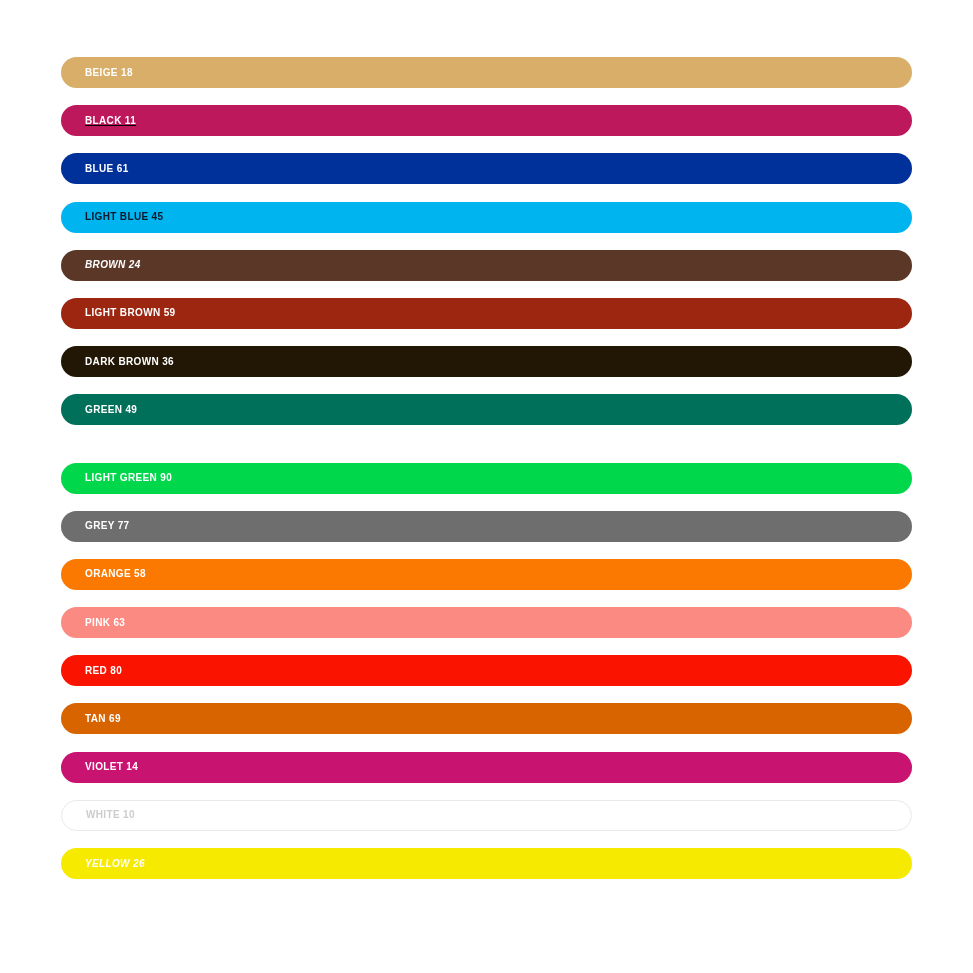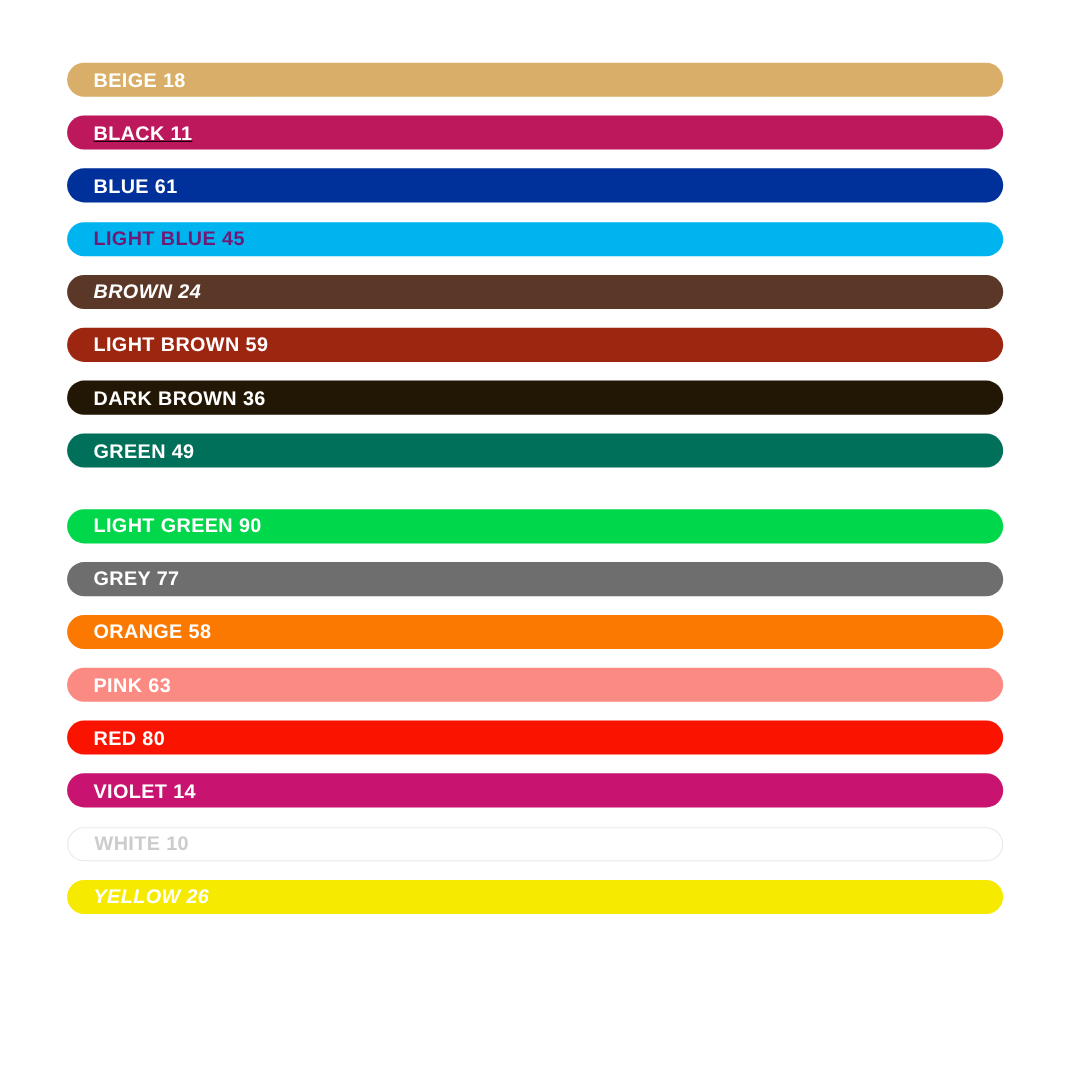--- a/index.html
+++ b/index.html
@@ -34,21 +34,21 @@
     display: flex;
     align-items: center;
     box-sizing: border-box;
     padding-left: 24px;
     overflow: hidden;
   }
   .bar-row.outlined {
     border: 1px solid #e9e9e9;
   }
   .bar-label {
-    font-size: 18px;
+    font-size: 10px;
     font-weight: bold;
     letter-spacing: 0.35px;
     text-transform: uppercase;
     white-space: nowrap;
     line-height: 1;
     user-select: none;
   }
 </style>
 </head>
 <body>
@@ -58,21 +58,21 @@
       <div class="bar-row" style="background: rgb(216, 174, 104);">
         <span class="bar-label" style="color: rgb(255, 255, 255);">BEIGE 18</span>
       </div>
       <div class="bar-row" style="background: #be185d; text-decoration: underline;">
         <span class="bar-label" style="color: rgb(255, 255, 255);">BLACK 11</span>
       </div>
       <div class="bar-row" style="background: rgb(0, 48, 154);">
         <span class="bar-label" style="color: rgb(255, 255, 255);">BLUE 61</span>
       </div>
       <div class="bar-row" style="background: rgb(0, 180, 240);">
-        <span class="bar-label" style="color: #701a75;">LIGHT BLUE 45</span>
+        <span class="bar-label" style="color: #0f172a;">LIGHT BLUE 45</span>
       </div>
       <div class="bar-row" style="background: rgb(91, 55, 40);">
         <span class="bar-label" style="color: rgb(255, 255, 255); font-style: italic;">BROWN 24</span>
       </div>
       <div class="bar-row" style="background: rgb(156, 38, 16);">
         <span class="bar-label" style="color: rgb(255, 255, 255);">LIGHT BROWN 59</span>
       </div>
       <div class="bar-row" style="background: rgb(34, 23, 4);">
         <span class="bar-label" style="color: rgb(255, 255, 255);">DARK BROWN 36</span>
       </div>
@@ -87,20 +87,23 @@
       </div>
       <div class="bar-row" style="background: rgb(251, 121, 0);">
         <span class="bar-label" style="color: rgb(255, 255, 255);">ORANGE 58</span>
       </div>
       <div class="bar-row" style="background: rgb(251, 138, 130);">
         <span class="bar-label" style="color: rgb(255, 255, 255);">PINK 63</span>
       </div>
       <div class="bar-row" style="background: rgb(250, 20, 0);">
         <span class="bar-label" style="color: rgb(255, 255, 255);">RED 80</span>
       </div>
+      <div class="bar-row" style="background: rgb(216, 100, 0);">
+        <span class="bar-label" style="color: rgb(255, 255, 255);">TAN 69</span>
+      </div>
       <div class="bar-row" style="background: rgb(201, 19, 113);">
         <span class="bar-label" style="color: rgb(255, 255, 255);">VIOLET 14</span>
       </div>
       <div class="bar-row outlined" style="background: rgb(255, 255, 255); border-color: rgb(233, 233, 233);">
         <span class="bar-label" style="color: rgb(204, 204, 204);">WHITE 10</span>
       </div>
       <div class="bar-row" style="background: rgb(245, 234, 0);">
         <span class="bar-label" style="color: rgb(255, 255, 255); font-style: italic;">YELLOW 26</span>
       </div>
     </div>

